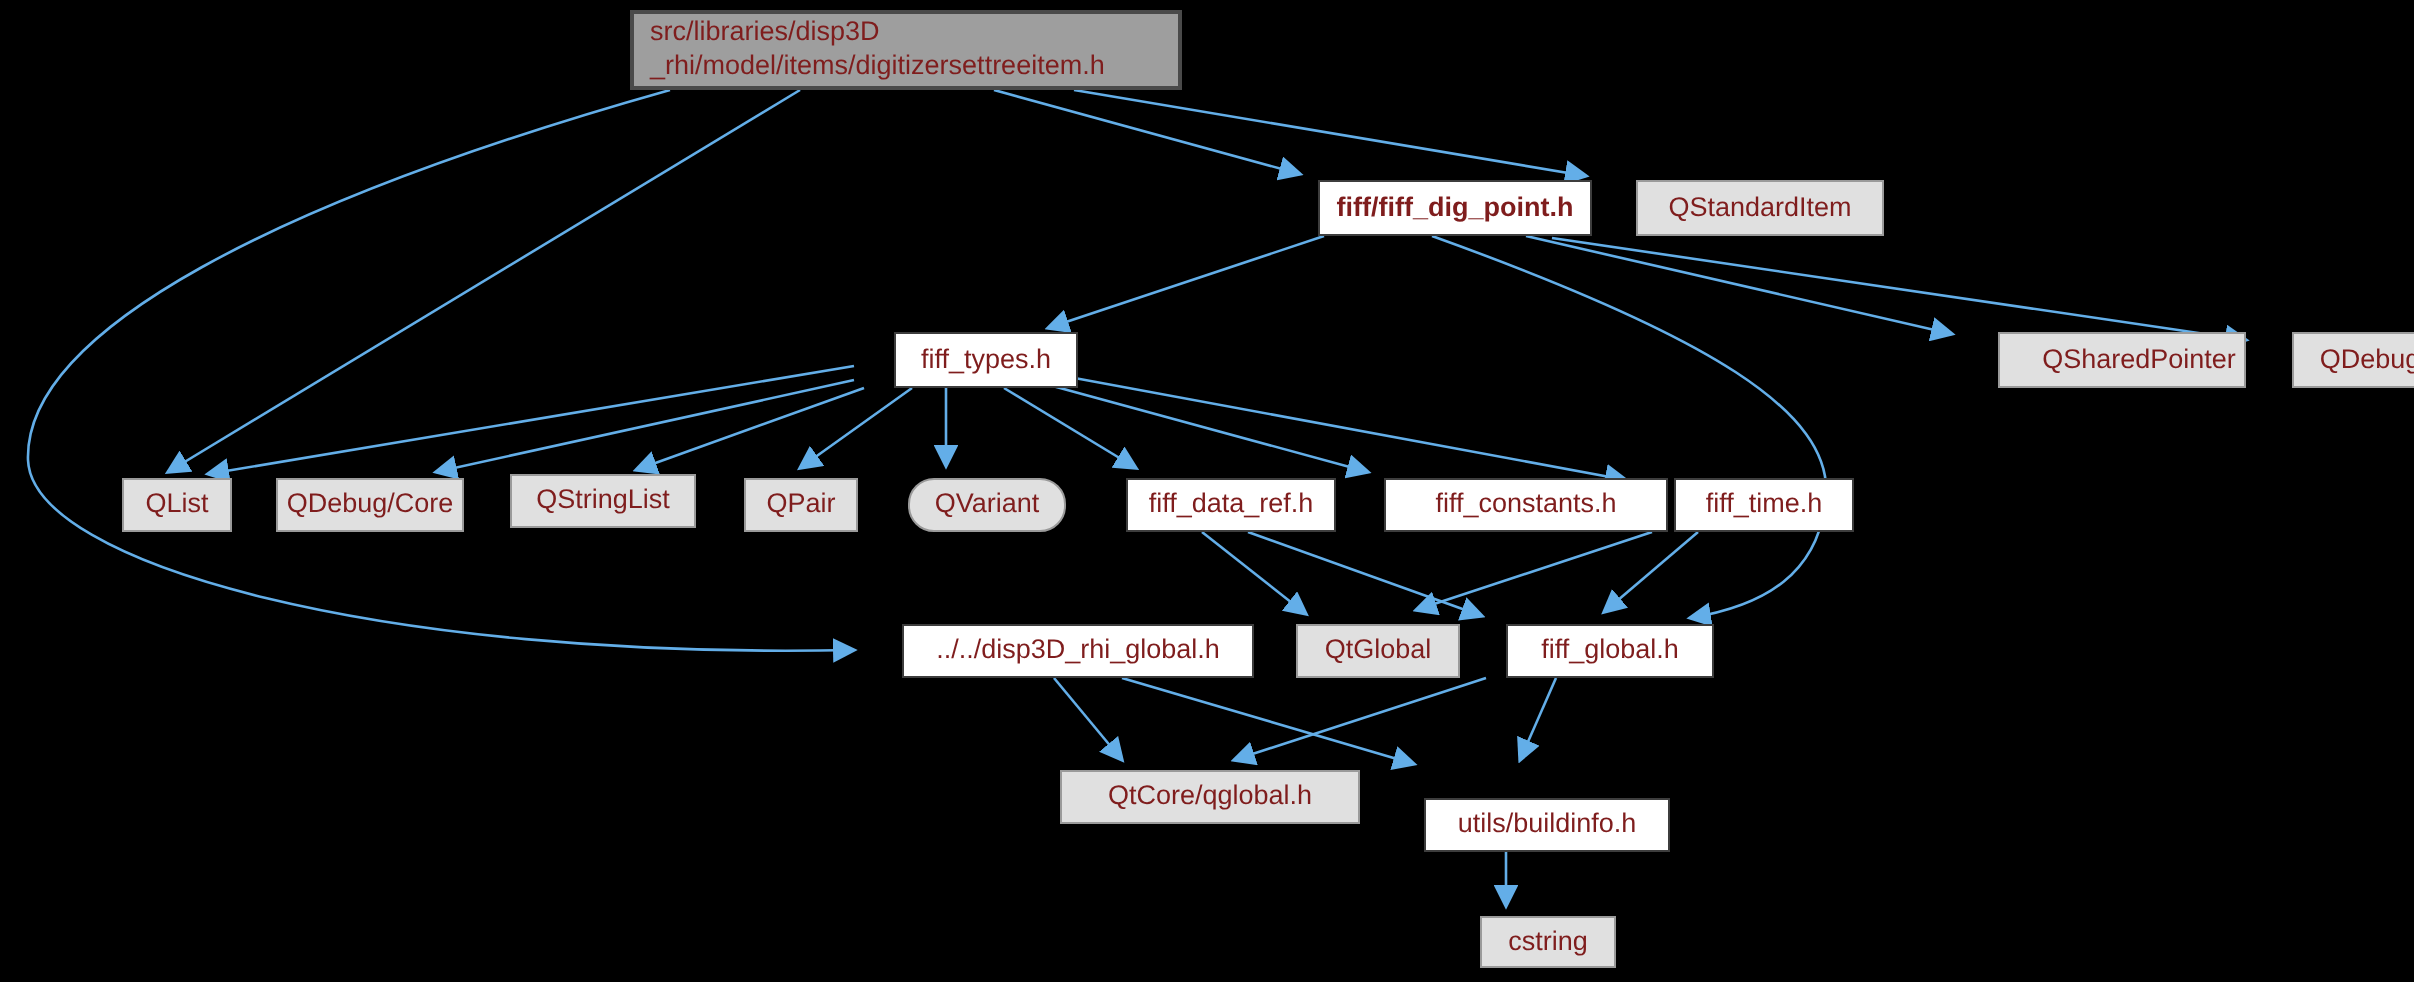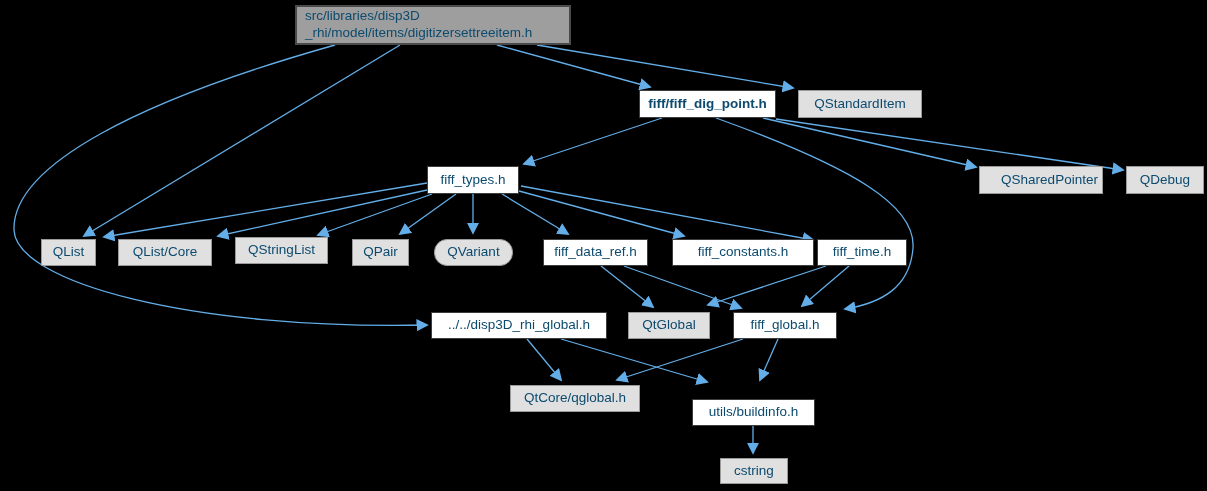--- a/index.html
+++ b/index.html
@@ -8,23 +8,24 @@
     width:1207px;height:491px;
     background:#000;
     font-family:"Liberation Sans","DejaVu Sans",sans-serif;
     overflow:hidden;
   }
   #edge-layer{position:absolute;left:0;top:0;z-index:1;}
   .node{
     position:absolute;z-index:2;
     box-sizing:border-box;
     display:flex;align-items:center;justify-content:center;
-    font-size:13.5px;color:#0c4a6e;
+    font-size:13.5px;color:#7f1d1d;
     white-space:pre-line;line-height:1.25;
     cursor:default;
+    margin-left:20px;
   }
   .node.current{
     background:#9e9e9e;border:2px solid#4a4a4a;
     justify-content:flex-start;padding-left:8px;text-align:left;
   }
   .node.internal{background:#ffffff;border:1.5px solid #3d3d3d;cursor:pointer;}
   .node.external{background:#e0e0e0;border:1.5px solid #9a9a9a;}
 </style>
 </head>
 <body>
@@ -66,27 +67,27 @@
   </svg>
   <div id="node-layer">
       <div class="node current" style="left: 295px; top: 5px; width: 276px; height: 40px;"><span>src/libraries/disp3D
 _rhi/model/items/digitizersettreeitem.h</span></div>
       <div class="node internal" style="left: 639px; top: 90px; width: 137px; height: 28px; font-weight: bold;"><span>fiff/fiff_dig_point.h</span></div>
       <div class="node external" style="left: 798px; top: 90px; width: 124px; height: 28px;"><span>QStandardItem</span></div>
       <div class="node internal" style="left: 427px; top: 166px; width: 92px; height: 28px;"><span>fiff_types.h</span></div>
       <div class="node external" style="left: 979px; top: 166px; width: 124px; height: 28px; padding-left: 17px;"><span>QSharedPointer</span></div>
       <div class="node external" style="left: 1126px; top: 166px; width: 78px; height: 28px;"><span>QDebug</span></div>
       <div class="node external" style="left: 41px; top: 239px; width: 55px; height: 27px;"><span>QList</span></div>
-      <div class="node external" style="left: 118px; top: 239px; width: 94px; height: 27px;"><span>QList/Core</span></div>
+      <div class="node external" style="left: 118px; top: 239px; width: 94px; height: 27px;"><span>QDebug/Core</span></div>
       <div class="node external" style="left: 235px; top: 237px; width: 93px; height: 27px;"><span>QStringList</span></div>
       <div class="node external" style="left: 352px; top: 239px; width: 57px; height: 27px;"><span>QPair</span></div>
       <div class="node external" style="left: 434px; top: 239px; width: 79px; height: 27px; border-radius: 13px;"><span>QVariant</span></div>
       <div class="node internal" style="left: 543px; top: 239px; width: 105px; height: 27px;"><span>fiff_data_ref.h</span></div>
       <div class="node internal" style="left: 672px; top: 239px; width: 142px; height: 27px;"><span>fiff_constants.h</span></div>
       <div class="node internal" style="left: 817px; top: 239px; width: 90px; height: 27px;"><span>fiff_time.h</span></div>
       <div class="node internal" style="left: 431px; top: 312px; width: 176px; height: 27px; text-align: center;"><span>../../disp3D_rhi_global.h</span></div>
       <div class="node external" style="left: 628px; top: 312px; width: 82px; height: 27px;"><span>QtGlobal</span></div>
       <div class="node internal" style="left: 733px; top: 312px; width: 104px; height: 27px;"><span>fiff_global.h</span></div>
-      <div class="node external" style="left: 510px; top: 385px; width: 130px; height: 27px;"><span>QtCore/qglobal.h</span></div>
+      <div class="node external" style="left: 510px; top: 385px; width: 150px; height: 27px;"><span>QtCore/qglobal.h</span></div>
       <div class="node internal" style="left: 692px; top: 399px; width: 123px; height: 27px;"><span>utils/buildinfo.h</span></div>
       <div class="node external" style="left: 720px; top: 458px; width: 68px; height: 26px;"><span>cstring</span></div>
     </div>
 </div>
 
 </body></html>

